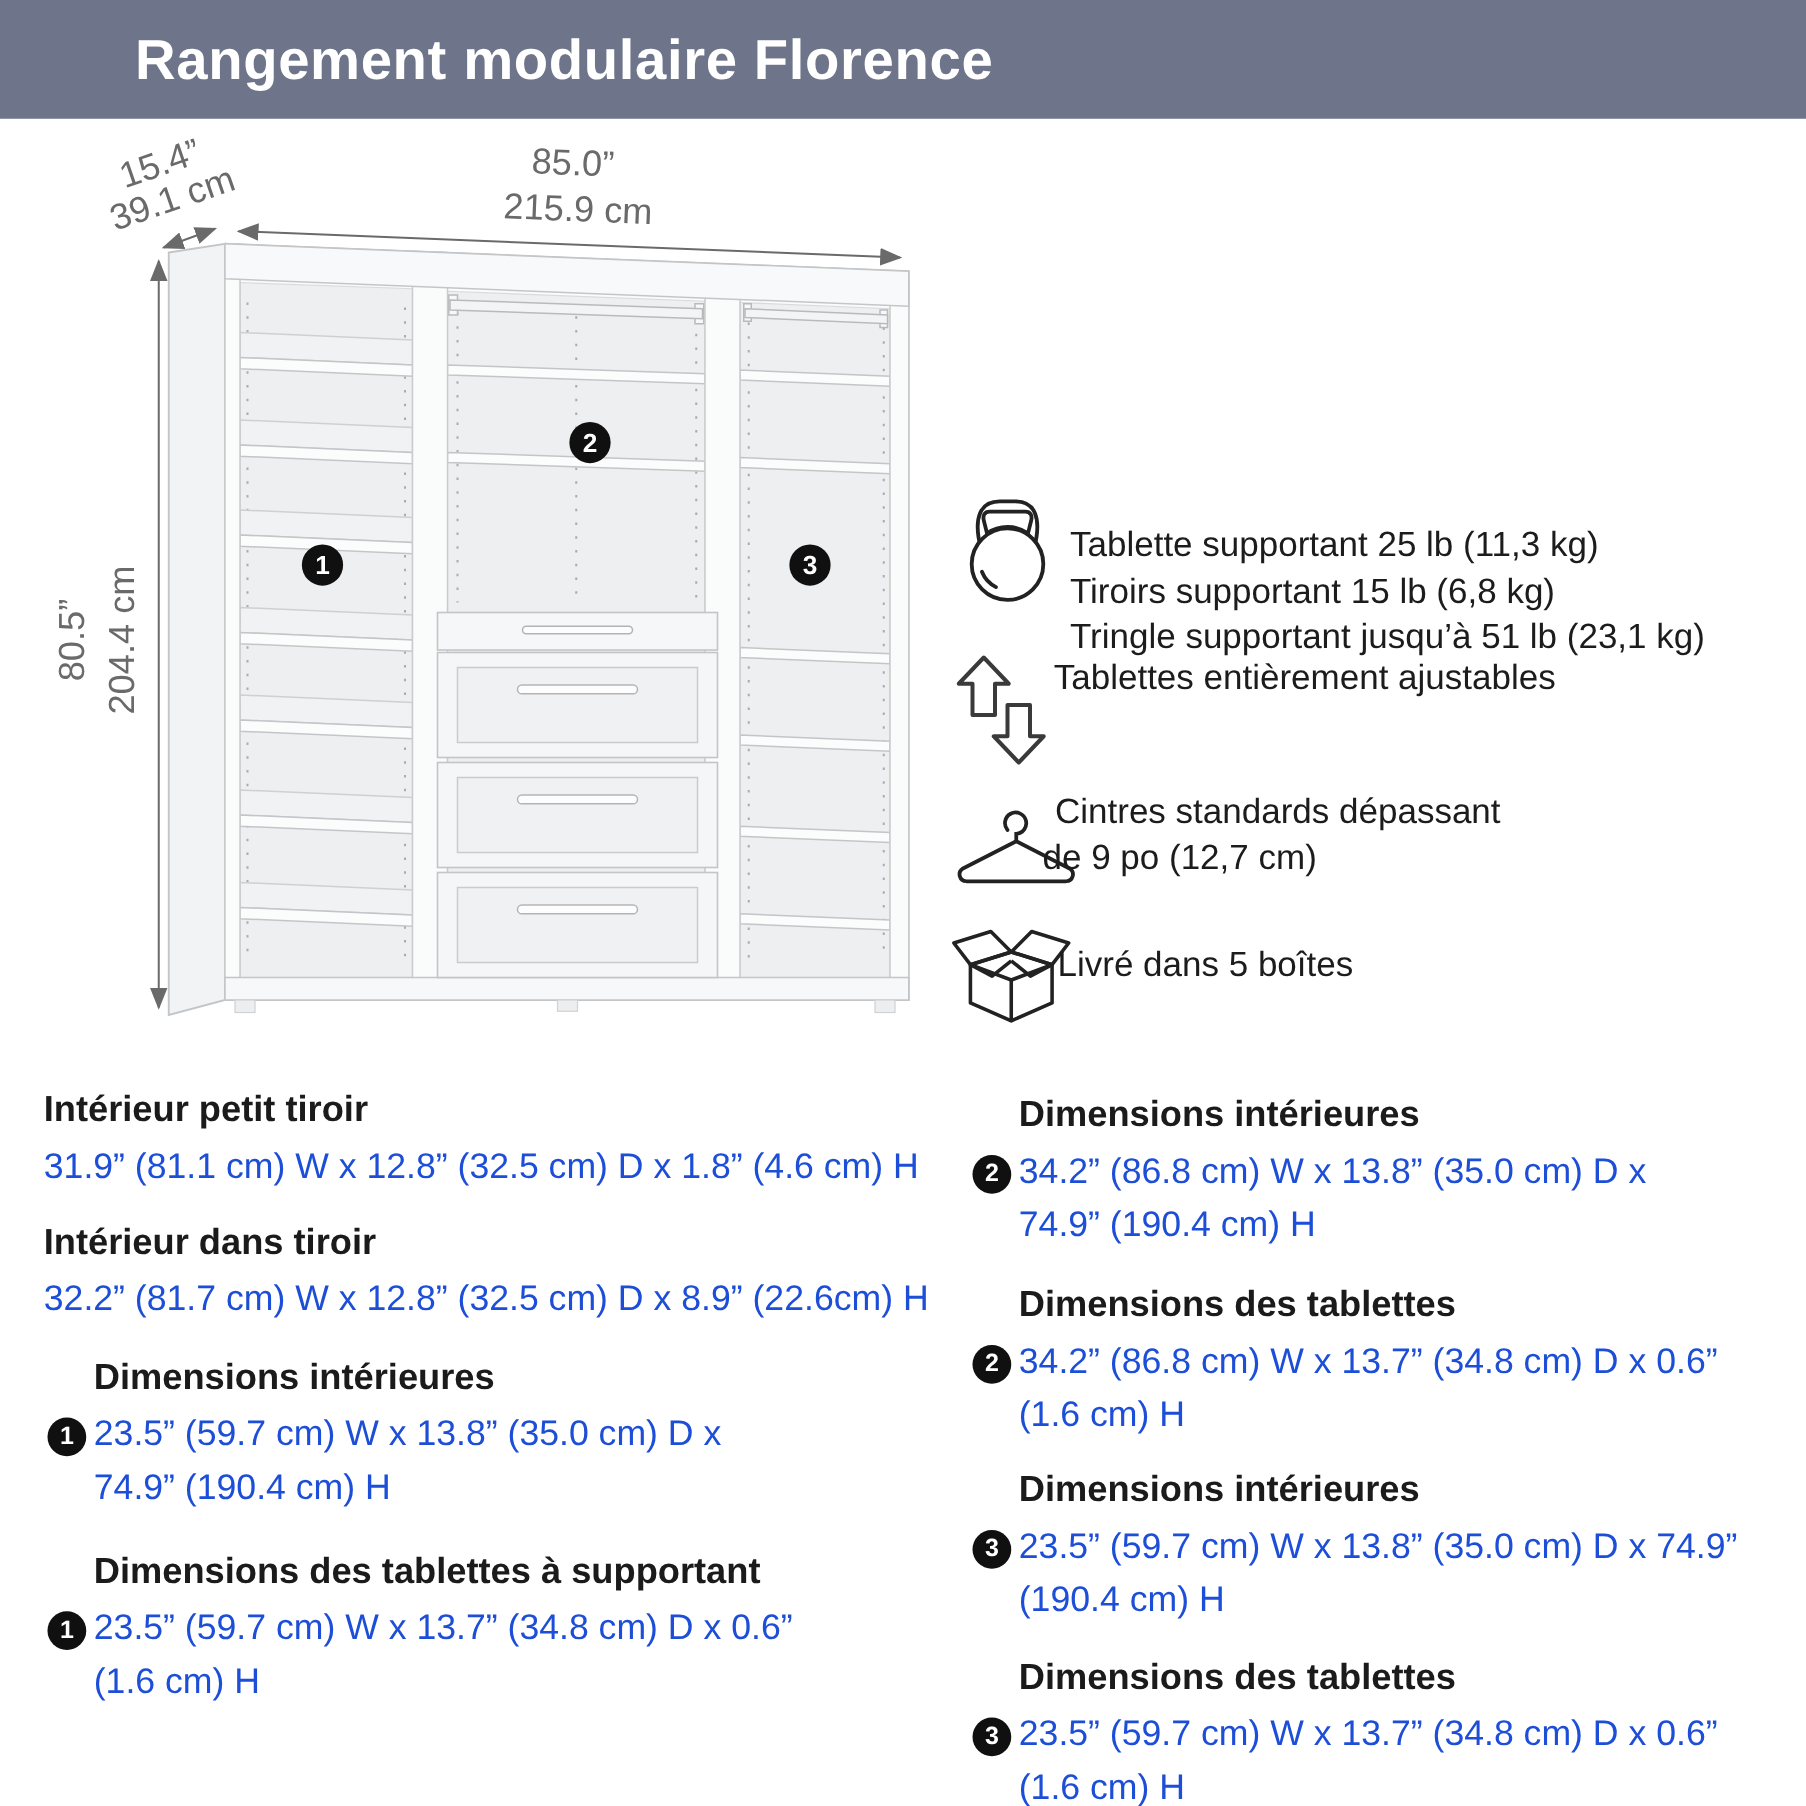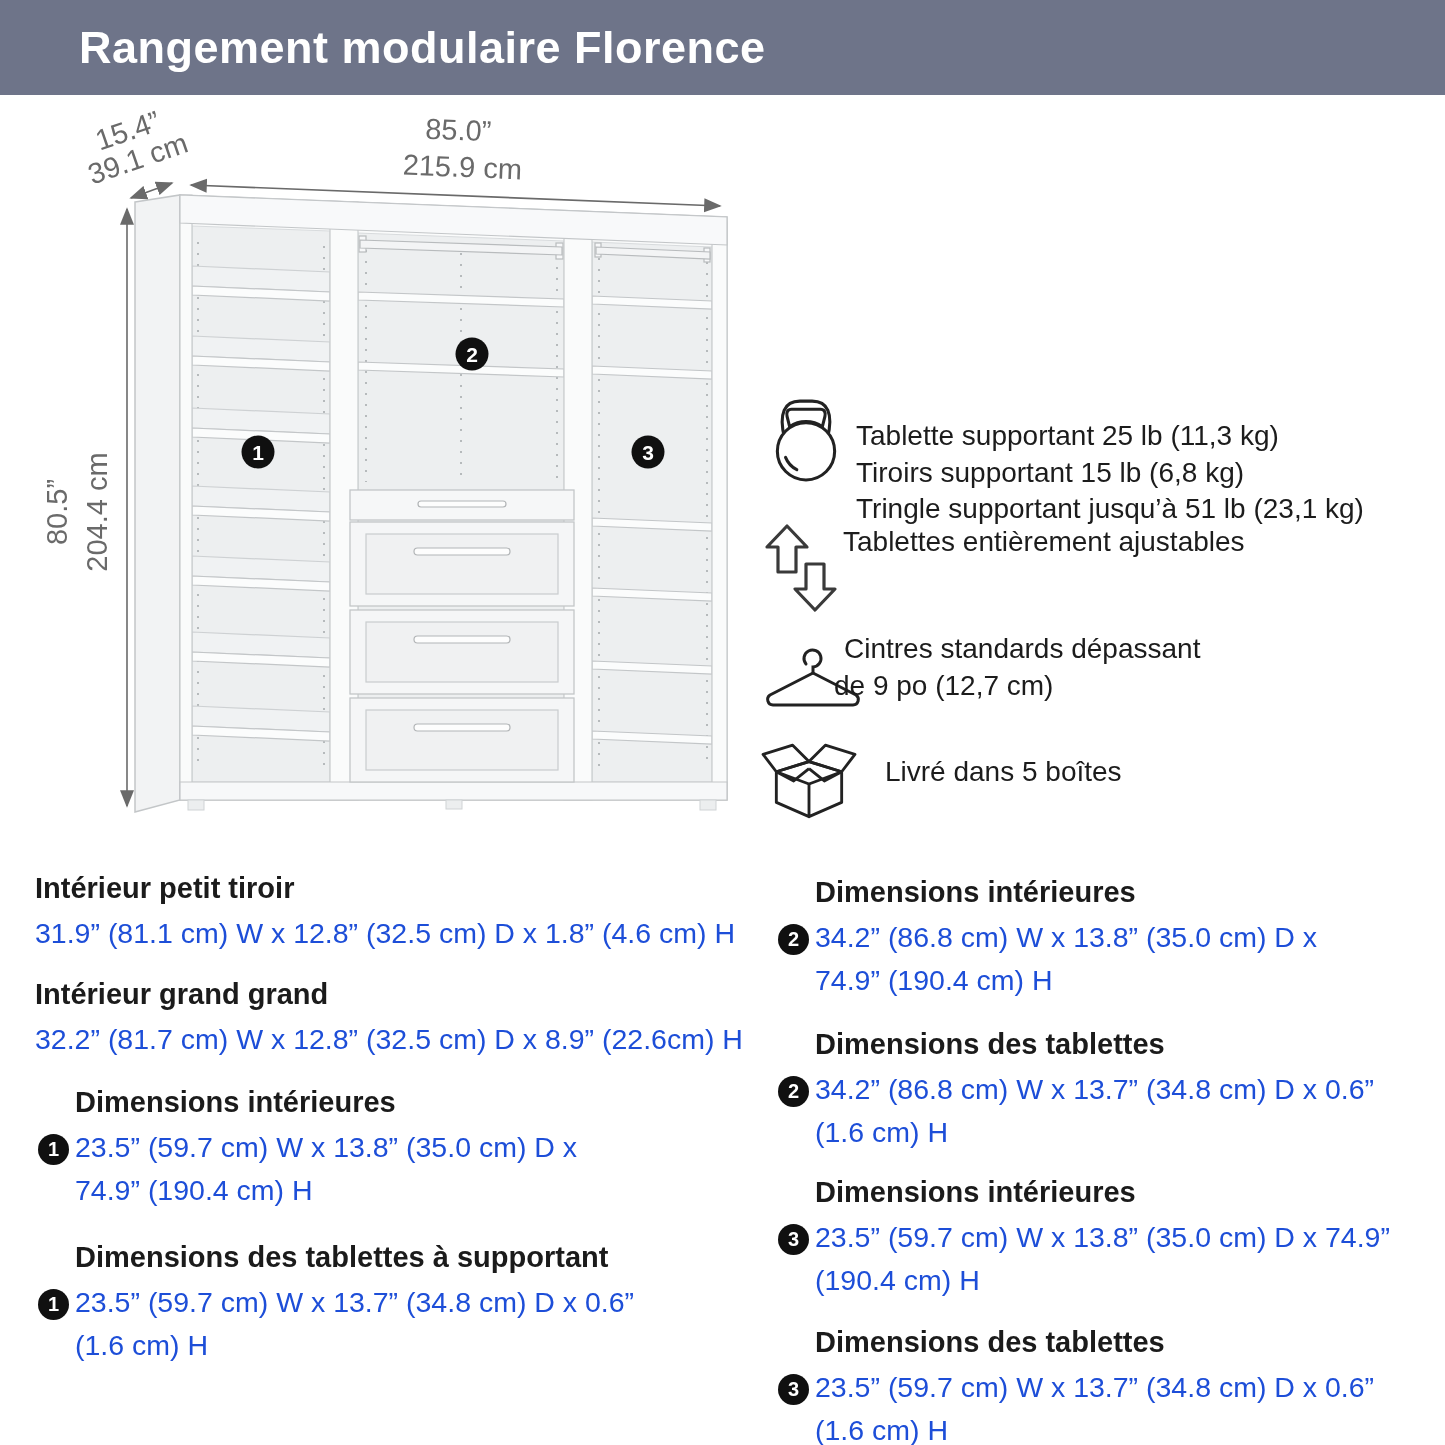--- a/index.html
+++ b/index.html
@@ -6,38 +6,38 @@
   body{
     width:1445px;height:1445px;position:relative;overflow:hidden;
     font-family:"Liberation Sans",sans-serif;color:#1b1b1b;
   }
   
   .header{
     position:absolute;left:0;top:0;width:1445px;height:95px;
     background:#6e7489;display:flex;align-items:center;
   }
   .header .title{
-    padding-left:79px;color:#ffffff;font-size:45px;font-weight:bold;letter-spacing:.5px;
+    padding-left:108px;color:#ffffff;font-size:45px;font-weight:bold;letter-spacing:.5px;
   }
   
   #diagram{position:absolute;left:0;top:95px;}
   #diagram text{font-family:"Liberation Sans",sans-serif;}
   .dimtxt{font-size:29px;fill:#6a6a6a;}
   .badge-num{font-size:21px;font-weight:bold;fill:#ffffff;text-anchor:middle;}
   
   .feat-icon{position:absolute;}
   .feat-text{position:absolute;font-size:28px;line-height:36.5px;color:#1c1c1c;white-space:nowrap;}
   #ftxt0{left:856px;top:386px;margin-top:32px;}
   #ficon0{left:772px;top:395px;}
   #ftxt1{left:843px;top:524px;}
   #ficon1{left:763px;top:519px;}
   #ftxt2{left:834px;top:631px;}
   #ftxt2 .indent{padding-left:10px;}
   #ficon2{left:760px;top:647px;}
-  #ftxt3{left:846px;top:754px;margin-left:39px;}
+  #ftxt3{left:846px;top:754px;}
   #ficon3{left:760px;top:737px;}
   
   .spec{position:absolute;display:flex;align-items:center;}
   .spec .badge{
     width:31px;height:31px;border-radius:50%;background:#101010;color:#fff;
     display:flex;align-items:center;justify-content:center;
     font-size:20px;font-weight:bold;flex-shrink:0;margin-right:6px;margin-top:0;
   }
   .spec h3{font-size:29px;font-weight:bold;color:#1b1b1b;margin:0 0 7px 0;white-space:nowrap;}
   .spec .dim{font-size:28.5px;color:#1d4ed8;line-height:43px;white-space:nowrap;}
@@ -243,21 +243,21 @@
 
 <div class="spec" id="sl0">
   <div class="spec-body">
     <h3>Intérieur petit tiroir</h3>
     <div class="dim">31.9” (81.1 cm) W x 12.8” (32.5 cm) D x 1.8” (4.6 cm) H</div>
   </div>
 </div>
 
 <div class="spec" id="sl1">
   <div class="spec-body">
-    <h3>Intérieur grand grand</h3>
+    <h3>Intérieur dans tiroir</h3>
     <div class="dim">32.2” (81.7 cm) W x 12.8” (32.5 cm) D x 8.9” (22.6cm) H</div>
   </div>
 </div>
 
 <div class="spec" id="sl2">
   <div class="badge">
       <span>1</span>
     </div>
   <div class="spec-body">
     <h3>Dimensions intérieures</h3>

